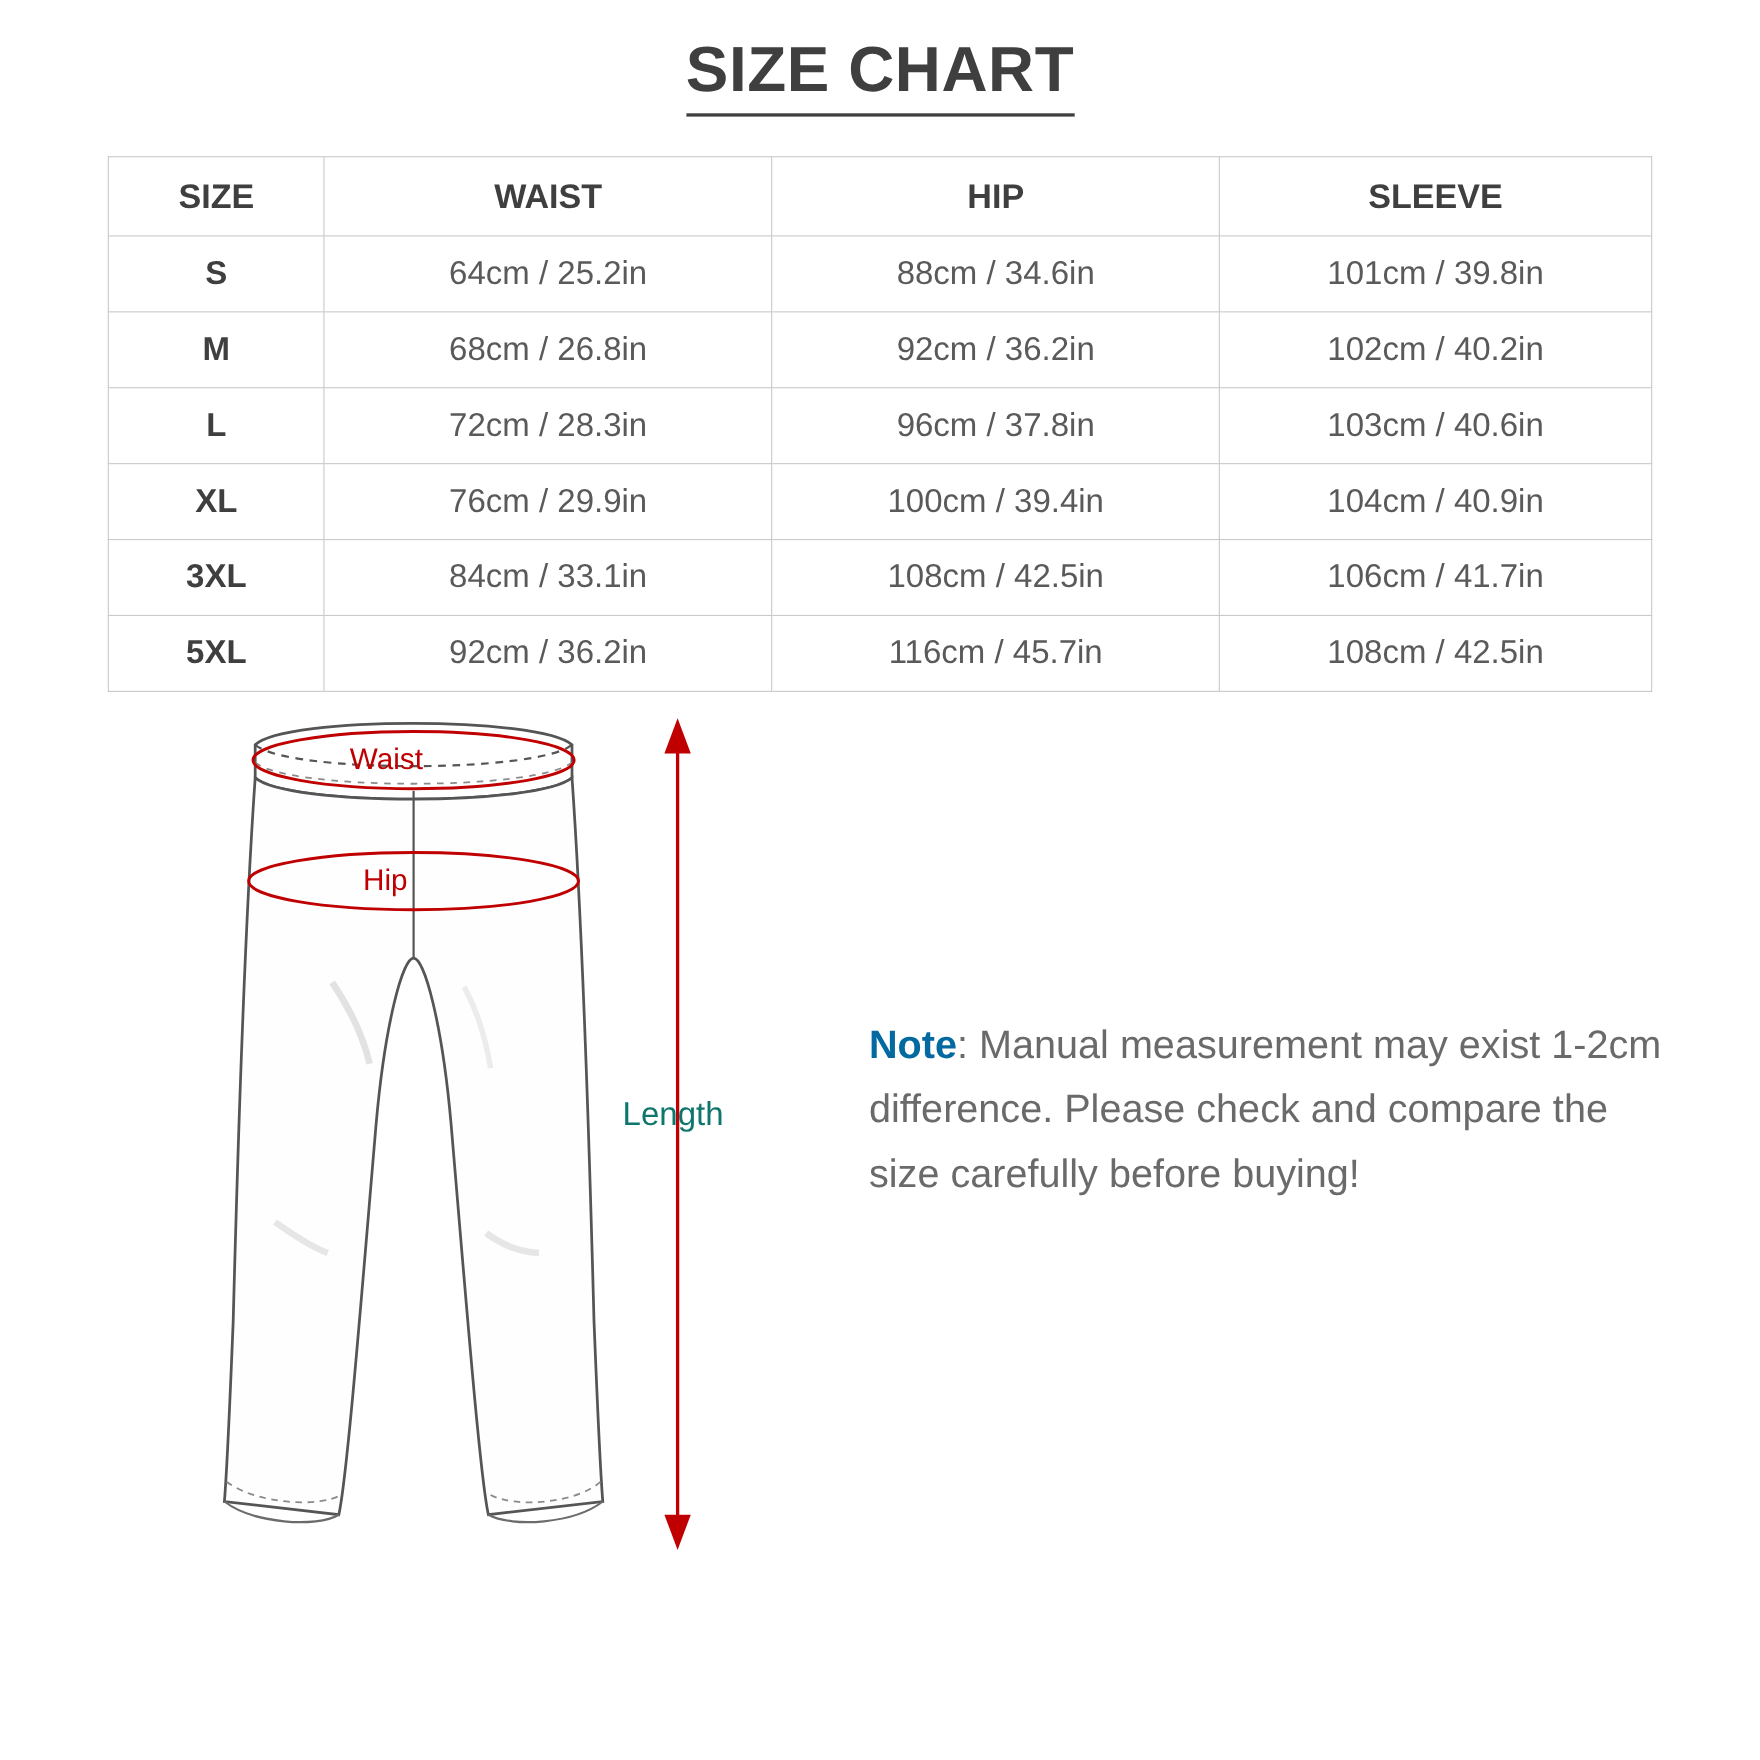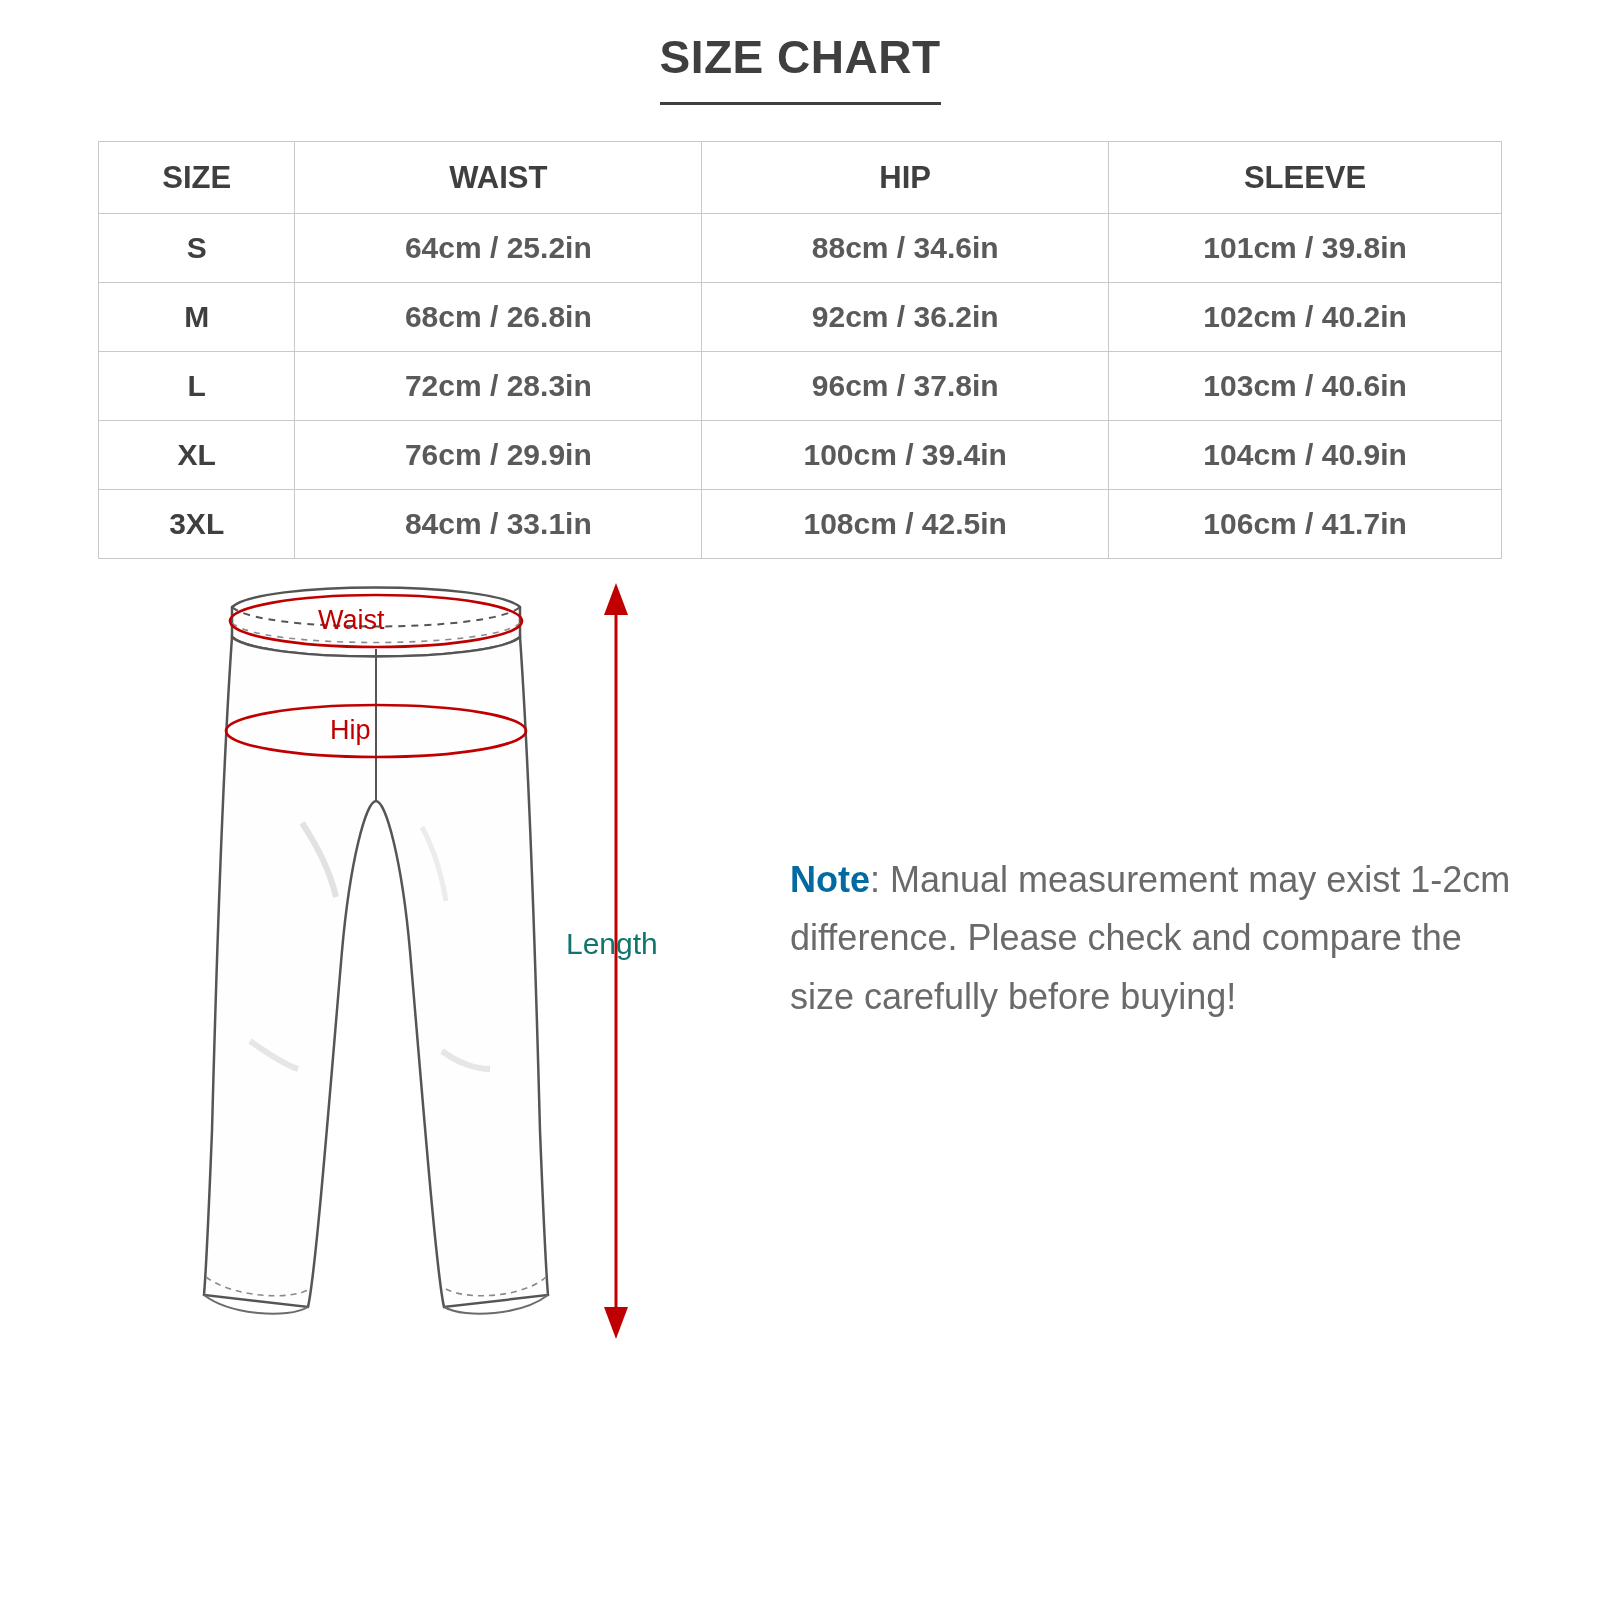--- a/index.html
+++ b/index.html
@@ -15,44 +15,44 @@
   }
 
   
   .title-wrap {
     width: 100%;
     text-align: center;
     padding-top: 30px;
   }
   .title {
     display: inline-block;
-    font-size: 46px;
+    font-size: 58px;
     font-weight: bold;
     color: #3f3f3f;
     letter-spacing: 0.5px;
-    padding-bottom: 18px;
+    padding-bottom: 6px;
     border-bottom: 3px solid #3f3f3f;
   }
 
   
   .table-wrap {
     margin: 36px auto 0 auto;
     width: 1404px;
   }
   table {
     width: 100%;
     border-collapse: collapse;
     table-layout: fixed;
   }
   table th, table td {
     border: 1px solid #c9c9c9;
     text-align: center;
     font-size: 30px;
     color: #5a5a5a;
-    font-weight: bold;
+    font-weight: normal;
     height: 69px;
     vertical-align: middle;
   }
   table thead th {
     font-weight: bold;
     font-size: 31px;
     color: #3f3f3f;
     height: 72px;
   }
   table tbody td.size-cell {
@@ -161,20 +161,26 @@
         <td class="size-cell">XL</td>
         <td>76cm / 29.9in</td>
         <td>100cm / 39.4in</td>
         <td>104cm / 40.9in</td>
       </tr>
       <tr>
         <td class="size-cell">3XL</td>
         <td>84cm / 33.1in</td>
         <td>108cm / 42.5in</td>
         <td>106cm / 41.7in</td>
+      </tr>
+      <tr>
+        <td class="size-cell">5XL</td>
+        <td>92cm / 36.2in</td>
+        <td>116cm / 45.7in</td>
+        <td>108cm / 42.5in</td>
       </tr>
     </tbody>
   </table>
 </div>
 
 <div class="lower">
 
   <svg class="pants-figure" viewBox="0 0 380 770">
 
     <path d="M42 36 C 70 10, 300 10, 330 36 L 330 66 C 300 92, 70 92, 42 66 Z" fill="#ffffff" stroke="#555" stroke-width="2.5"></path>

